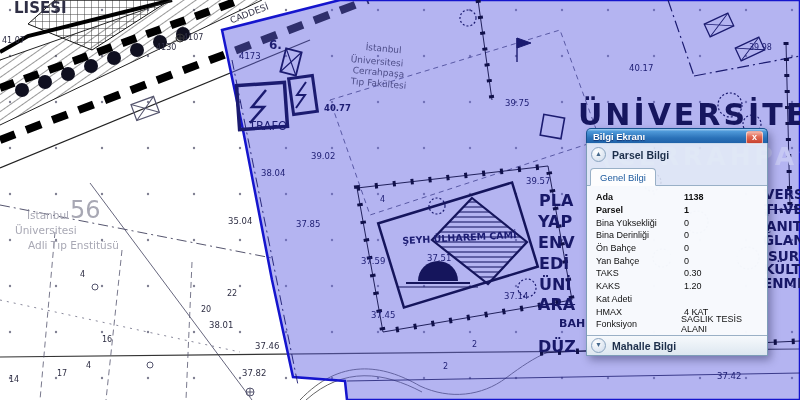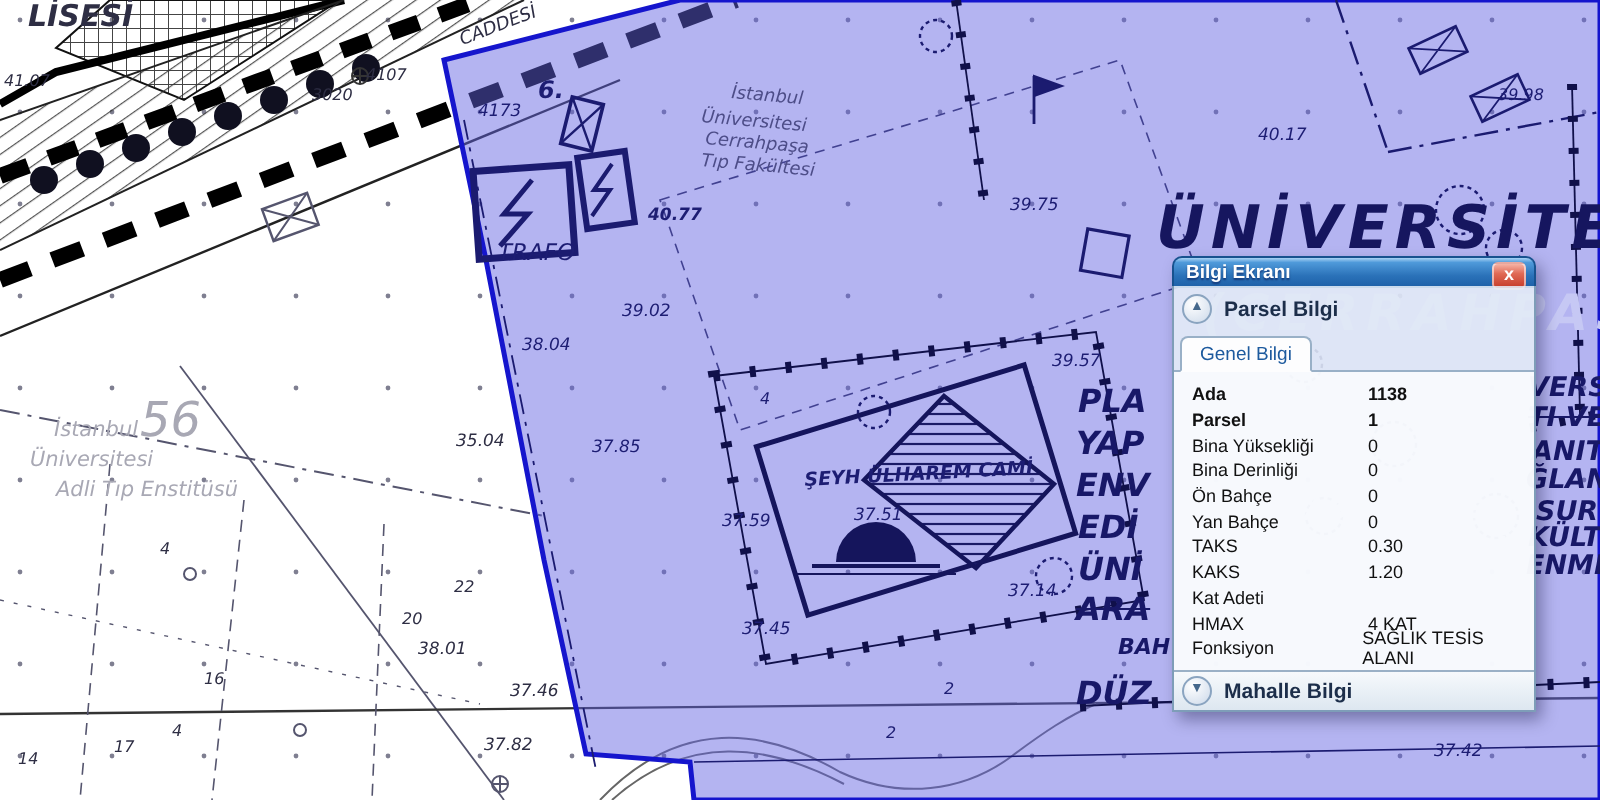--- a/index.html
+++ b/index.html
@@ -1,19 +1,19 @@
 <!DOCTYPE html>
 <html><head>
 <meta charset="utf-8">
 <style>
   html,body{margin:0;padding:0;background:#ccc;}
   #stage{position:relative;width:800px;height:400px;overflow:hidden;background:#fff;
          font-family:"DejaVu Sans",sans-serif;}
   #basemap{position:absolute;left:0;top:0;}
-  #map-labels{position:absolute;left:0;top:0;width:800px;height:400px;pointer-events:none;font-style:italic;}
+  #map-labels{position:absolute;left:0;top:0;width:800px;height:400px;pointer-events:none;}
   .lbl{position:absolute;white-space:nowrap;line-height:1;transform-origin:left top;}
   .c-n{color:#1d1d73;}          
   .c-d{color:#2e2e44;}          
   .c-g{color:#a8a8b4;}          
   .c-soft{color:#4d4d88;}       
   .c-big{color:#16165f;font-weight:bold;letter-spacing:3px;}
   .c-cerrah{color:#c6c8f4;font-weight:bold;letter-spacing:4px;}
   .c-faint{color:#c3c6f0;font-weight:bold;letter-spacing:2px;}
   .c-frag{color:#181868;font-weight:bold;}
   .strike{text-decoration:line-through;}
@@ -194,21 +194,21 @@
       <line x1="406" y1="283" x2="470" y2="283" stroke="#15155c" stroke-width="2"></line>
       <line x1="398" y1="287" x2="478" y2="287" stroke="#15155c" stroke-width="1"></line>
     </g>
   </svg>
 
   <div id="map-labels">
       <span class="lbl c-d bold" style="left: 14px; top: 1px; font-size: 15px;">LİSESİ</span>
       <span class="lbl c-d" style="left: 229px; top: 17px; font-size: 9px; transform: rotate(-21deg);">CADDESİ</span>
       <span class="lbl c-d" style="left: 2px; top: 37px; font-size: 8px;">41.07</span>
       <span class="lbl c-d" style="left: 183px; top: 34px; font-size: 8px;">4107</span>
-      <span class="lbl c-d" style="left: 156px; top: 44px; font-size: 8px;">3020</span>
+      <span class="lbl c-d" style="left: 156px; top: 44px; font-size: 8px;">4130</span>
       <span class="lbl c-n" style="left: 239px; top: 52px; font-size: 8.5px;">4173</span>
       <span class="lbl c-n bold" style="left: 269px; top: 39px; font-size: 12px;">6.</span>
       <span class="lbl c-n" style="left: 249px; top: 121px; font-size: 11.5px; text-align: center;">TRAFO</span>
       <span class="lbl c-soft" style="left: 366px; top: 43px; font-size: 9px; transform: rotate(5deg);">İstanbul</span>
       <span class="lbl c-soft" style="left: 351px; top: 55px; font-size: 9px; transform: rotate(5deg);">Üniversitesi</span>
       <span class="lbl c-soft" style="left: 353px; top: 66px; font-size: 9px; transform: rotate(5deg);">Cerrahpaşa</span>
       <span class="lbl c-soft" style="left: 351px; top: 77px; font-size: 9px; transform: rotate(5deg);">Tıp Fakültesi</span>
       <span class="lbl c-n bold" style="left: 324px; top: 104px; font-size: 8.5px;">40.77</span>
       <span class="lbl c-n" style="left: 505px; top: 99px; font-size: 8.5px;">39.75</span>
       <span class="lbl c-n" style="left: 629px; top: 64px; font-size: 8.5px;">40.17</span>

